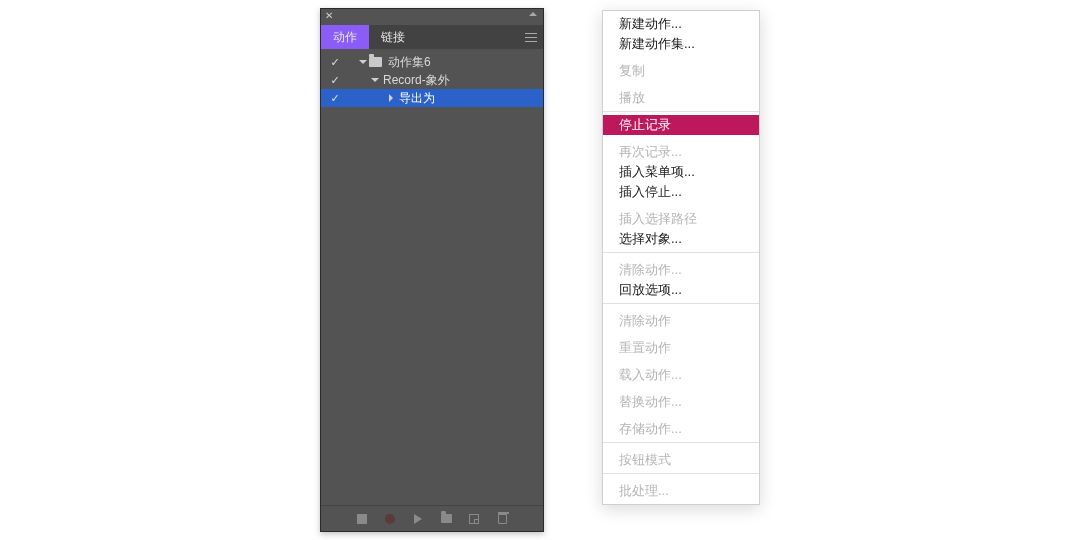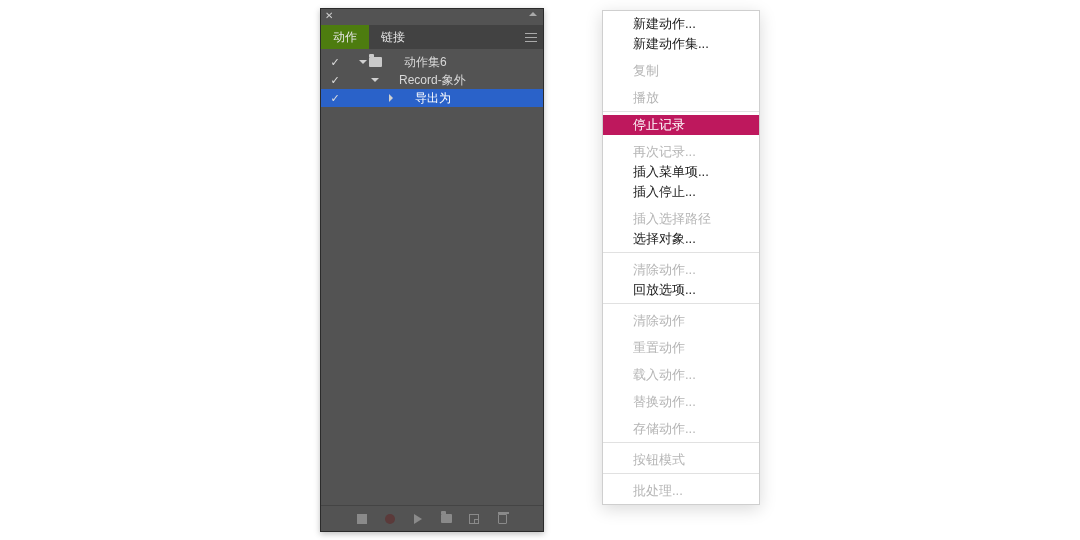--- a/index.html
+++ b/index.html
@@ -56,21 +56,21 @@
   .panel-tab {
     font-size: 12px;
     color: #e5e5e5;
     padding: 0 12px;
     display: flex;
     align-items: center;
     cursor: pointer;
   }
   .panel-tab.active {
     color: #e5e5e5;
-    background: #4d7c0f;
+    background: #8b5cf6;
   }
   .panel-menu-btn {
     position: absolute;
     right: 6px;
     top: 8px;
     width: 12px; height: 9px;
     cursor: pointer;
     display: flex;
     flex-direction: column;
     justify-content: space-between;
@@ -136,21 +136,21 @@
   }
   .folder-ico::before {
     content: "";
     position: absolute;
     top: -3px; left: 0;
     width: 5px; height: 3px;
     background: #c9c9c9;
     border-radius: 1px 1px 0 0;
   }
   .row-label {
-    margin-left: 18px;
+    margin-left: 2px;
   }
 
   .panel-footer {
     height: 26px;
     background: #535353;
     border-top: 1px solid #444;
     display: flex;
     align-items: center;
     justify-content: center;
     gap: 16px;
@@ -195,21 +195,21 @@
     background: #ffffff;
     border: 1px solid #cfcfcf;
     box-shadow: 0 4px 16px rgba(0,0,0,0.15);
     font-size: 13px;
     padding: 3px 0;
   }
   .ctx-item {
     height: 20px;
     display: flex;
     align-items: center;
-    padding: 0 30px;
+    padding: 0 16px;
     color: #1a1a1a;
     cursor: pointer;
     white-space: nowrap;
   }
   .ctx-item.disabled {
     color: #b5b5b5;
     cursor: default;
     margin-top: 7px;
   }
   .ctx-item.highlight {

